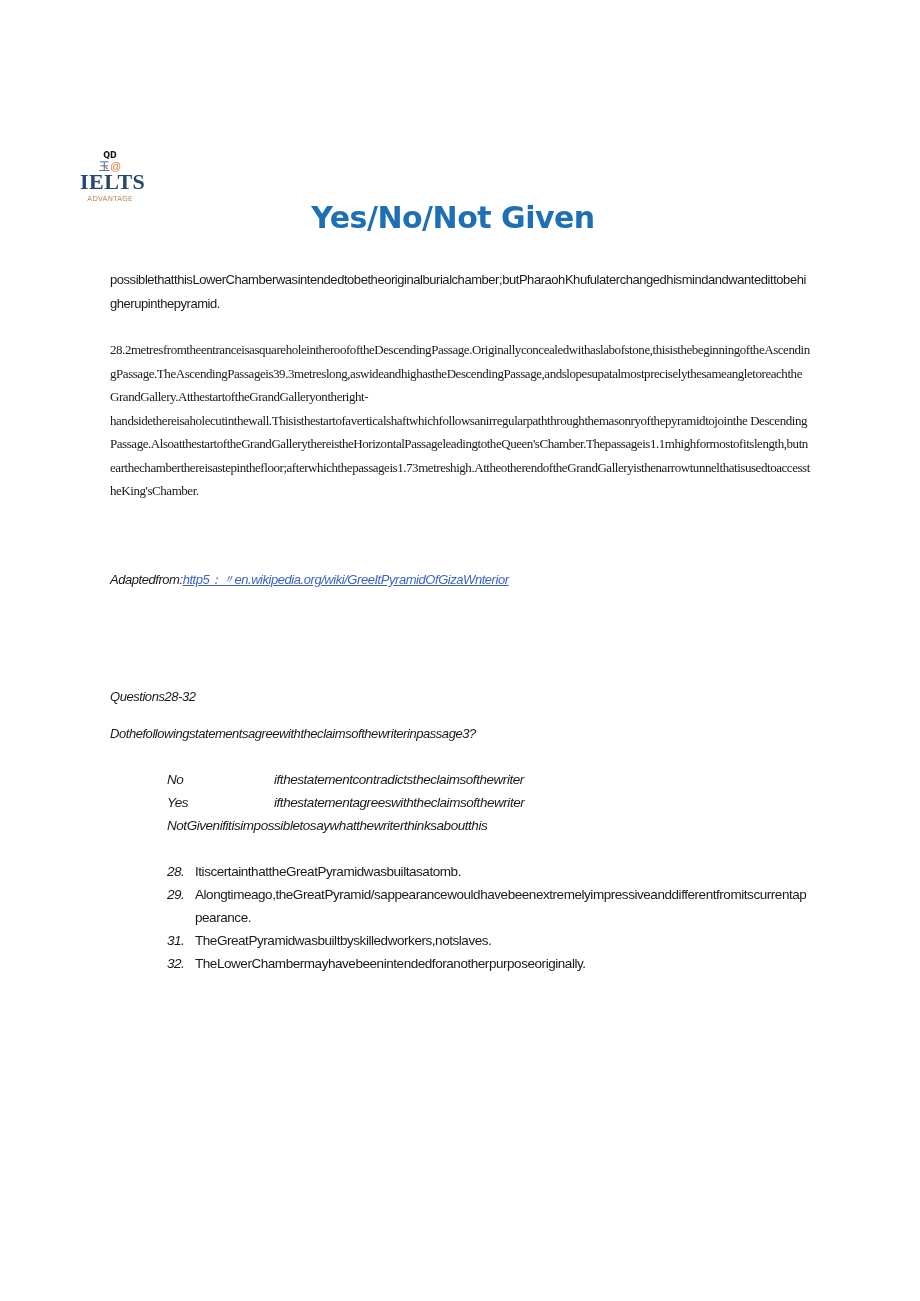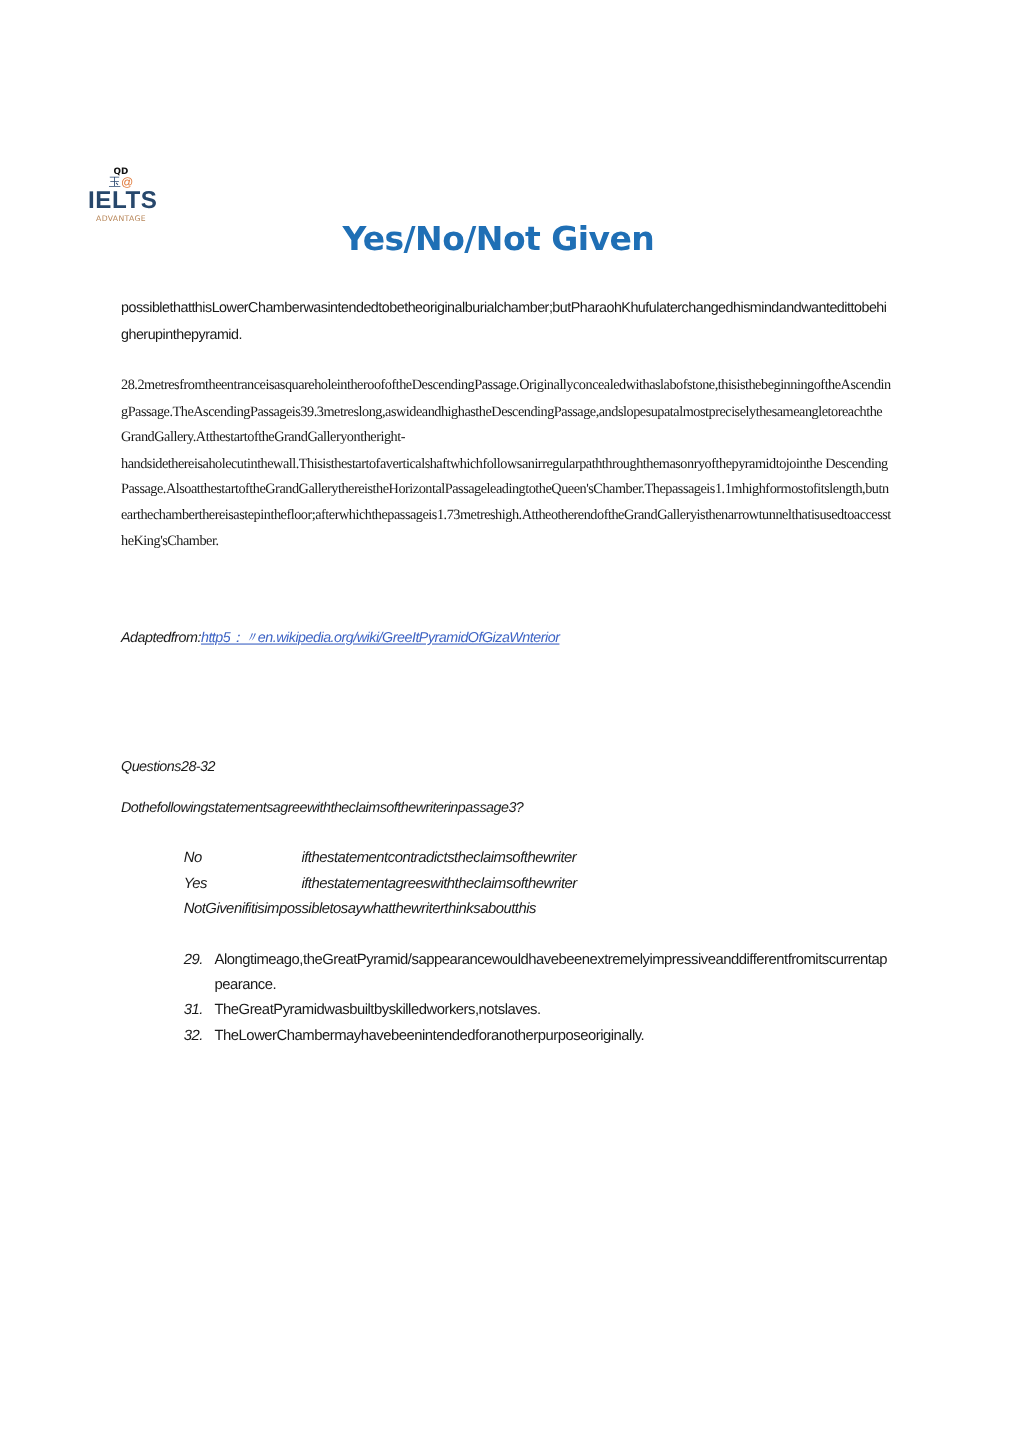--- a/index.html
+++ b/index.html
@@ -9,21 +9,21 @@
     }
     .logo {
       position: absolute; left: 80px; top: 151px; width: 60px; height: 60px;
       text-align: center;
     }
     .logo .qd { font-size: 8px; font-weight: bold; color: #111; line-height: 9px; font-family: "DejaVu Sans", sans-serif; }
     .logo .glyphs { font-size: 11px; line-height: 12px; height: 12px; }
     .logo .glyphs .g1 { color: #2d4a72; }
     .logo .glyphs .g2 { color: #e07a3c; }
     .logo .ielts {
-      font-family: Liberation Sans, sans-serif; font-weight: bold; font-size: 22px;
+      font-family: Liberation Serif, serif; font-weight: bold; font-size: 22px;
       color: #27476b; line-height: 20px; letter-spacing: 0.5px;
     }
     .logo .adv {
       font-family: "DejaVu Sans", sans-serif; font-size: 7px; color: #b8875a;
       letter-spacing: 0.3px; margin-top: 3px;
     }
     .title {
       position: absolute; left: 0; width: 906px; top: 200px; text-align: center;
       font-family: "DejaVu Sans", sans-serif; font-weight: bold; font-size: 30px;
       color: #1f6fb5; letter-spacing: -0.5px;
@@ -91,20 +91,24 @@
     <span>ifthestatementagreeswiththeclaimsofthewriter</span>
   </div>
   <div class="row">
     <span>NotGiven</span>
       <span>ifitisimpossibletosaywhatthewriterthinksaboutthis</span>
   </div>
 </div>
 
 <div class="questions">
   <div class="q">
+    <span class="num">28.</span>
+    <span class="txt">ItiscertainthattheGreatPyramidwasbuiltasatomb.</span>
+  </div>
+  <div class="q">
     <span class="num">29.</span>
     <span class="txt">Alongtimeago,theGreatPyramid/sappearancewouldhavebeenextremelyimpressiveanddifferentfromitscurrentappearance.</span>
   </div>
   <div class="q">
     <span class="num">31.</span>
     <span class="txt">TheGreatPyramidwasbuiltbyskilledworkers,notslaves.</span>
   </div>
   <div class="q">
     <span class="num">32.</span>
     <span class="txt">TheLowerChambermayhavebeenintendedforanotherpurposeoriginally.</span>

